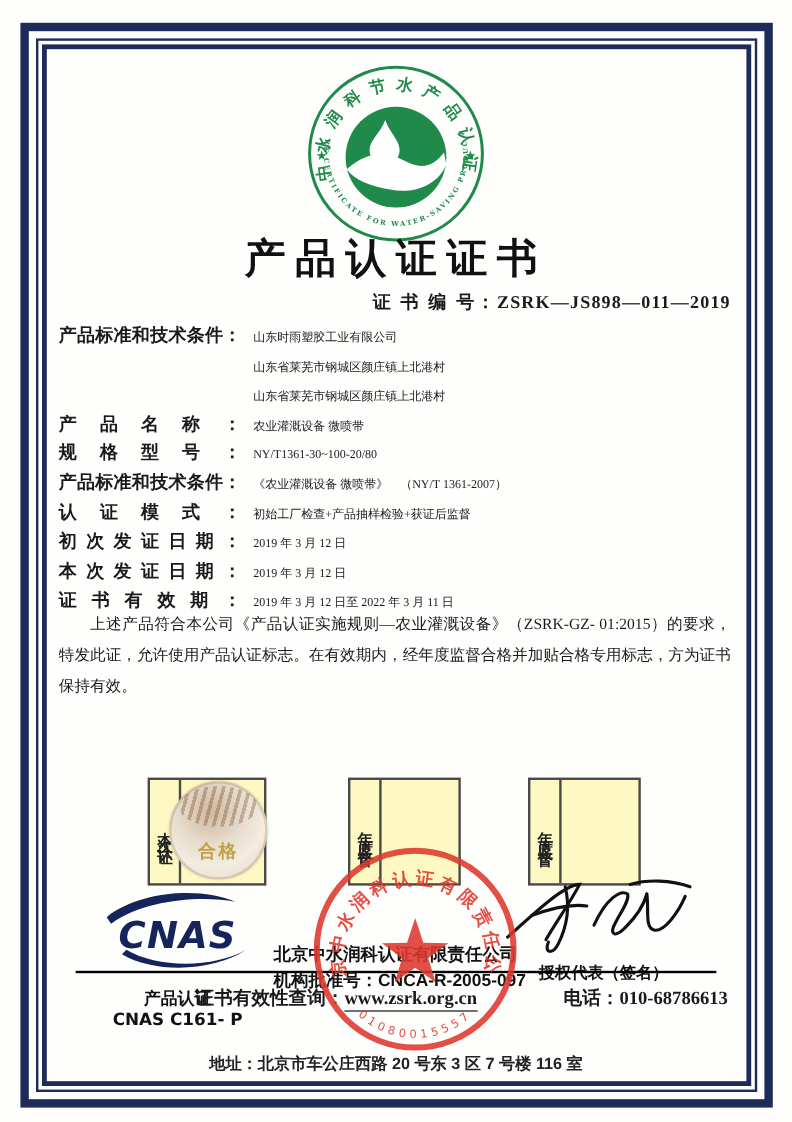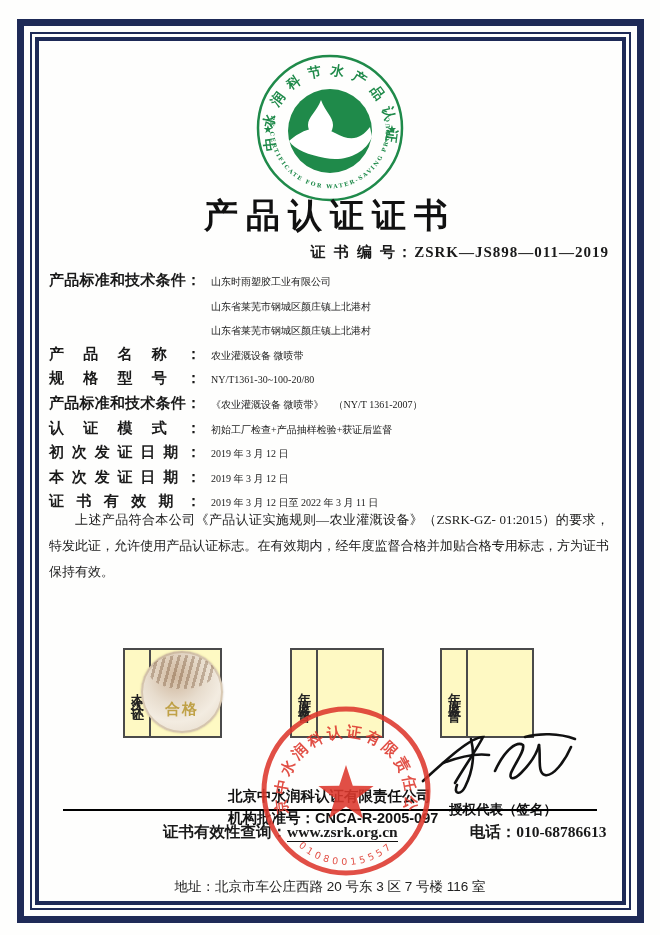--- a/index.html
+++ b/index.html
@@ -65,21 +65,21 @@
 
   .footer-row{position:absolute;left:18px;top:764px;width:534px;border-top:2px solid #000000;
               padding-top:11px;font-size:15.5px;white-space:nowrap;}
   .footer-row .grp{font-family:"Liberation Sans",sans-serif;font-weight:bold;}
   .q-grp{margin-left:100px;}
   .site{font-family:"Liberation Serif",serif;font-weight:bold;border-bottom:1.5px solid #111;
         padding-bottom:1px;}
   .tel-grp{margin-left:72px;}
   .tel-val{font-weight:bold;}
   .address-row{position:absolute;left:0;top:833px;width:570px;text-align:center;
-               font-family:"Liberation Sans",sans-serif;font-weight:normal;font-size:13.5px;color:#222;}
+               font-family:"Liberation Sans",sans-serif;font-weight:bold;font-size:13.5px;color:#222;}
 </style>
 </head>
 <body>
 
 <div class="page">
   <div class="frame frame-outer"></div>
   <div class="frame frame-mid"></div>
   <div class="frame frame-inner"></div>
 
   <div class="content">
@@ -172,20 +172,29 @@
       </div>
       <div class="cert-box box-3">
         <div class="box-label-col">
           <span class="box-label">年度监督</span>
         </div>
       </div>
     </div>
 
     <div class="bottom-zone">
 
+      <div class="cnas-block">
+        <svg width="150" height="80" viewBox="0 0 150 88">
+          <path d="M10 30 C 40 6, 96 2, 128 16 C 96 10, 45 14, 14 36 Z" fill="#15245a"></path>
+          <text x="75" y="58" text-anchor="middle" font-family="DejaVu Sans, sans-serif" font-size="34" font-weight="bold" font-style="italic" fill="#15245a" letter-spacing="1">CNAS</text>
+          <path d="M24 64 C 54 82, 108 80, 138 60 C 110 76, 58 78, 28 60 Z" fill="#15245a"></path>
+        </svg>
+        <div class="cnas-type">产品认证</div>
+        <div class="cnas-code">CNAS C161- P</div>
+      </div>
 
       <div class="issuer-block">
         <div class="issuer-line">北京中水润科认证有限责任公司</div>
         <div class="issuer-line">
           <span>机构批准号：</span><span>CNCA-R-2005-097</span>
         </div>
       </div>
 
       <div class="stamp">
         <svg width="176" height="176" viewBox="0 0 176 176">

